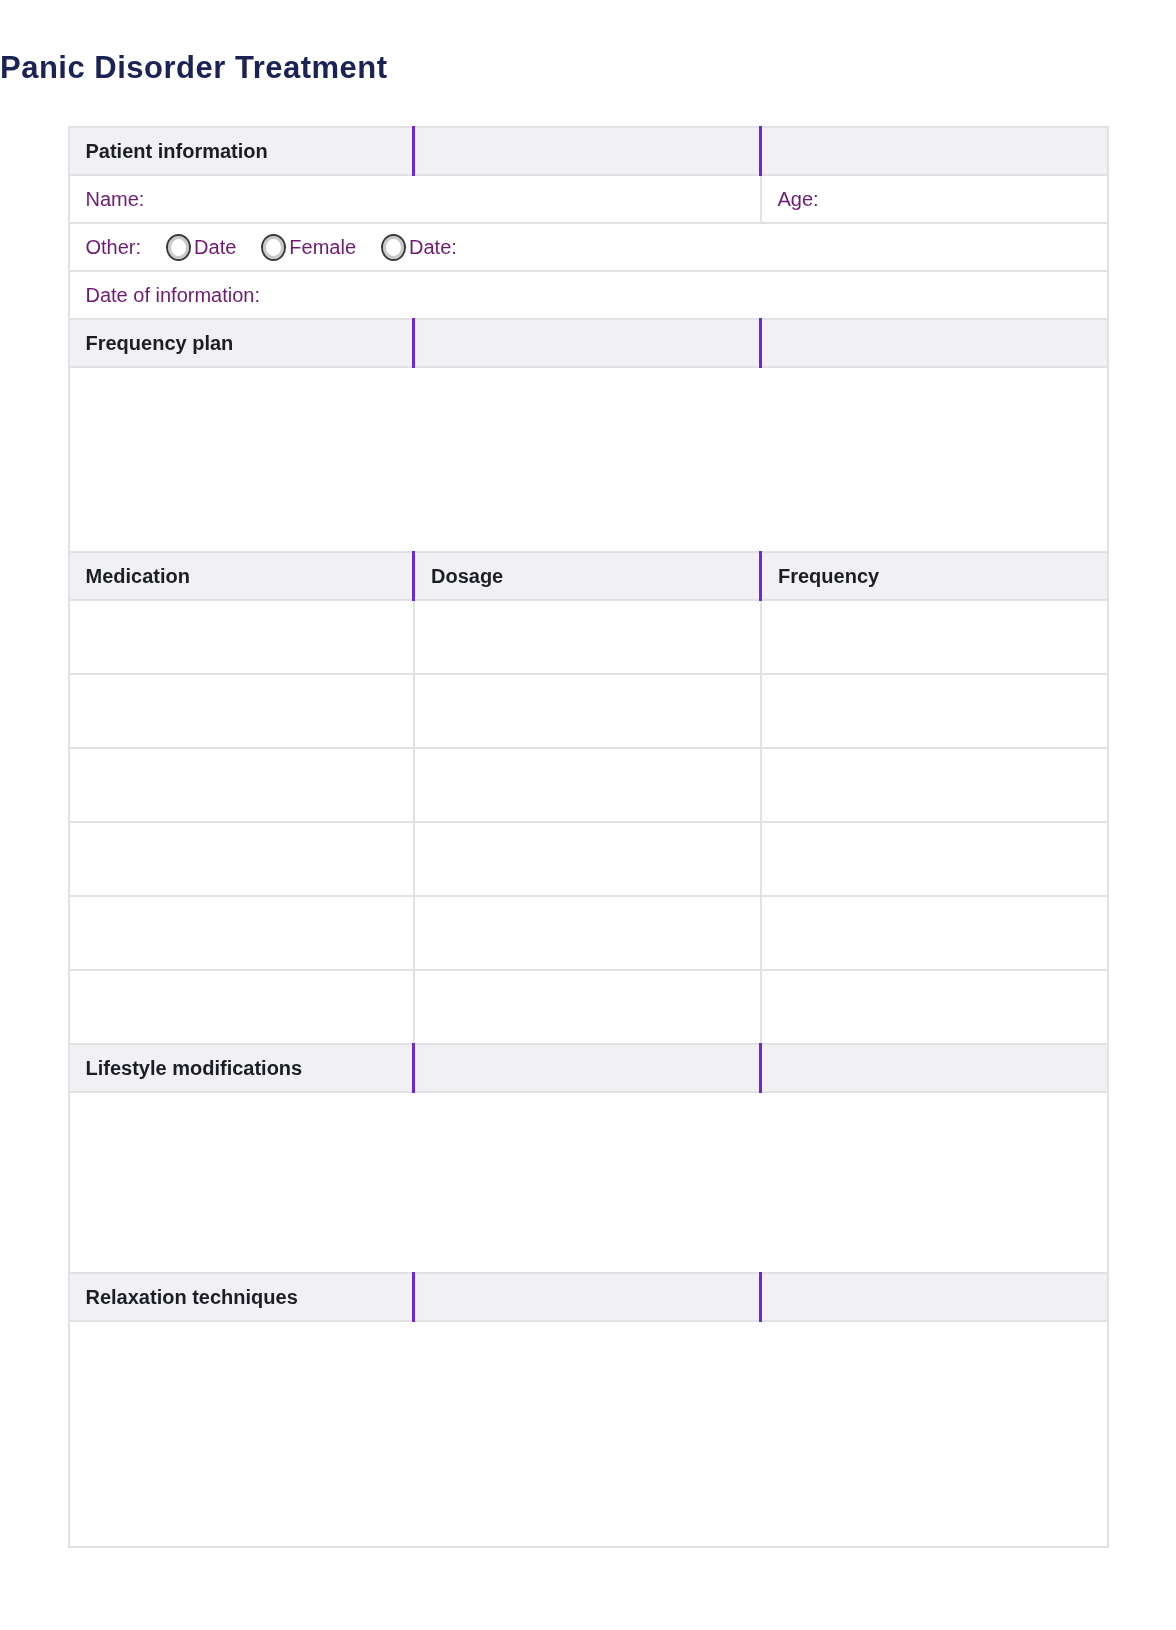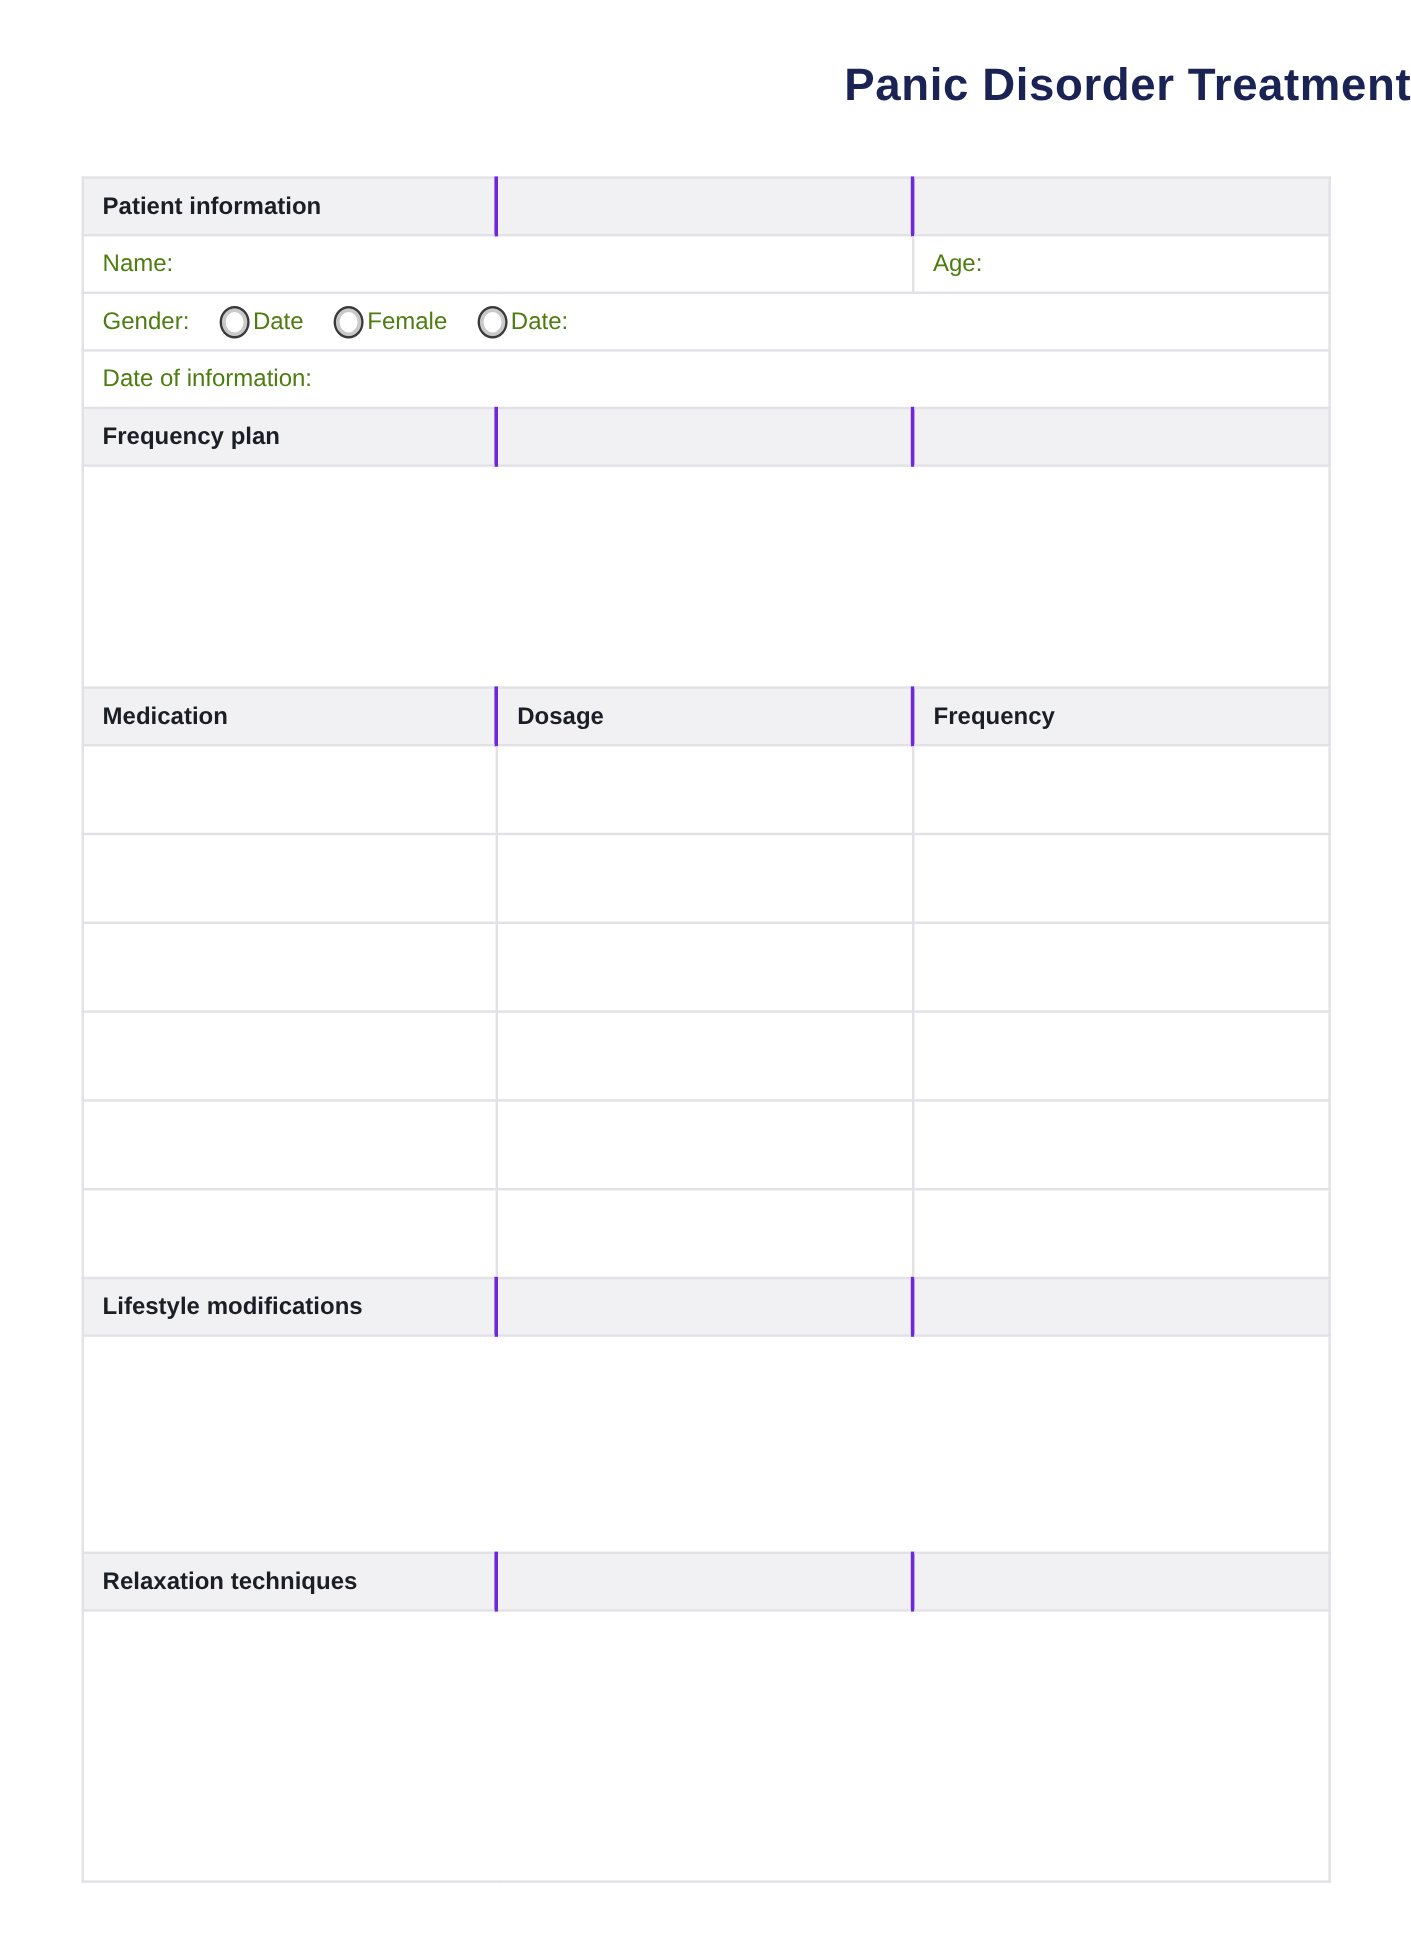--- a/index.html
+++ b/index.html
@@ -9,39 +9,39 @@
     width: 1176px;
     margin: 0 auto;
   }
   .page {
     width: 1176px;
     min-height: 1630px;
     background: #ffffff;
     padding-top: 50px;
   }
   .page-title {
-    text-align: right;
-    font-size: 38px;
+    text-align: left;
+    font-size: 31px;
     font-weight: bold;
     color: #1a2354;
     letter-spacing: 0.5px;
-    margin-bottom: 54px;
+    margin-bottom: 40px;
   }
   table.form-table {
     border-collapse: collapse;
     table-layout: fixed;
     width: 1039px;
     margin: 0 auto;
   }
   td {
     border: 2px solid #e2e2e6;
     vertical-align: middle;
     padding: 0 0 0 16px;
     font-size: 20px;
-    color: #4d7c0f;
+    color: #701a75;
   }
   tr.hdr td {
     background: #f1f1f4;
     height: 48px;
     font-weight: bold;
     color: #1b1e24;
     margin-top: 28px;
   }
   tr.hdr td + td { border-left: 3px solid #6d28d9; }
   tr.row td { height: 48px; background: #ffffff; }
@@ -100,21 +100,21 @@
         <span>Name:</span>
       </td>
       <td>
         <span>Age:</span>
       </td>
     </tr>
 
     <tr class="row">
       <td colspan="3">
         <div class="gender-cell-inner">
-          <span>Gender:</span>
+          <span>Other:</span>
           <span class="radio-option">
             <span class="radio-circle"></span>
             <span>Date</span>
           </span>
           <span class="radio-option">
             <span class="radio-circle"></span>
             <span>Female</span>
           </span>
           <span class="radio-option">
             <span class="radio-circle"></span>

